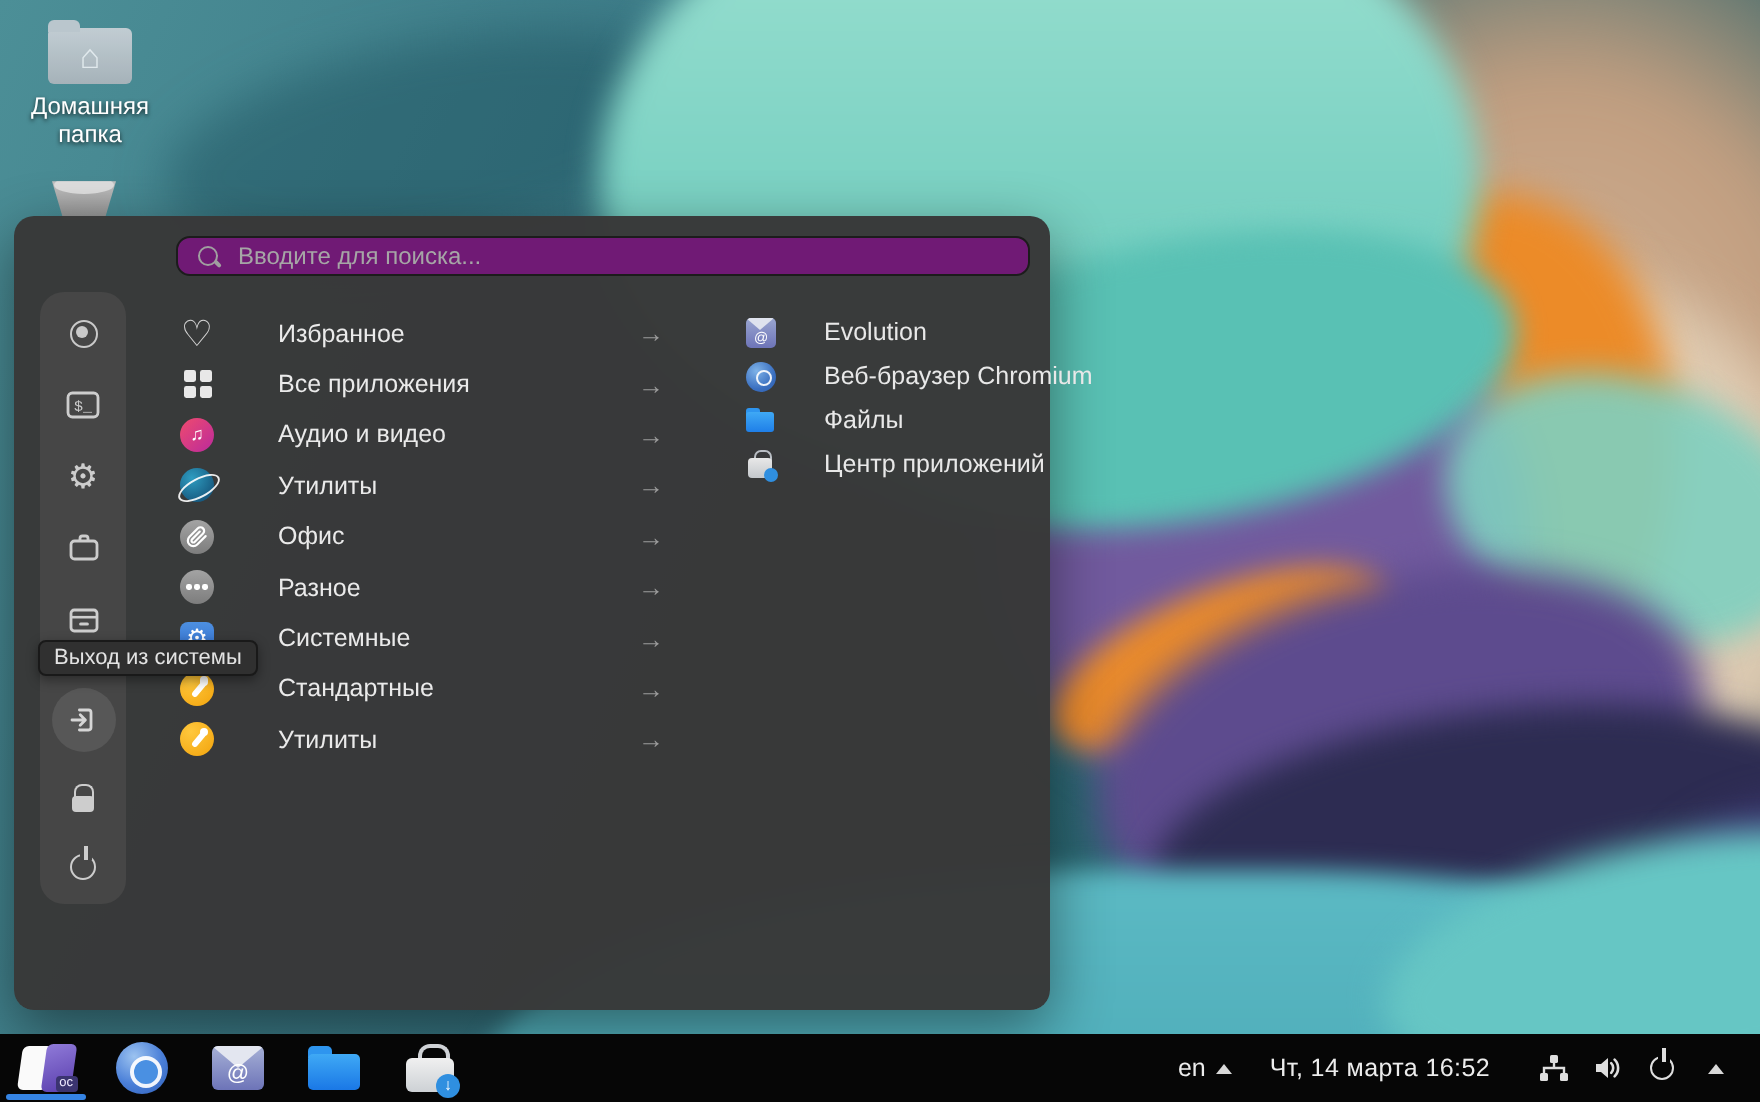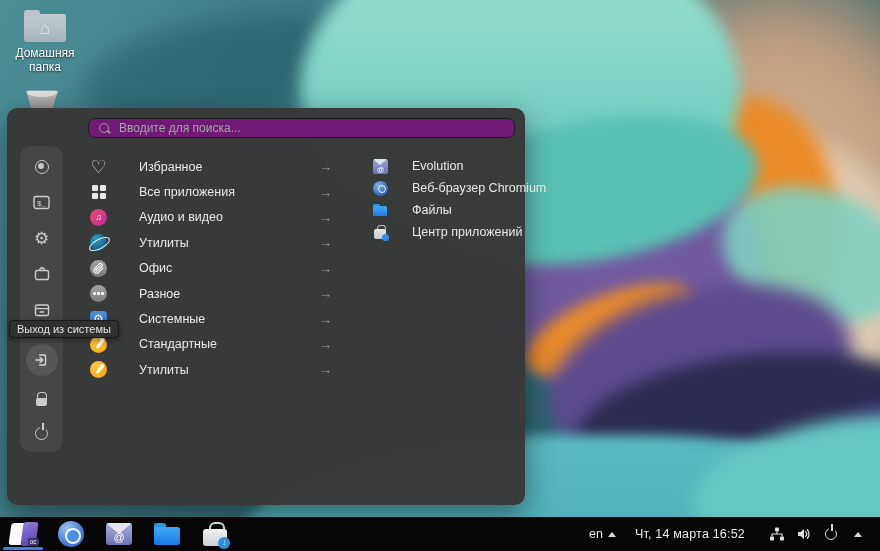--- a/index.html
+++ b/index.html
@@ -73,21 +73,21 @@
   .ic-lock { position:relative; width:11px; height:8px; background:#cdcdcd; border-radius:2px; margin-top:7px; }
   .ic-lock::before { content:""; position:absolute; left:1.4px; top:-6px; width:8px; height:7px;
      border:1.7px solid #cdcdcd; border-bottom:none; border-radius:4px 4px 0 0; }
   .ic-power { position:relative; width:13px; height:13px; border:1.7px solid #cdcdcd; border-radius:50%; margin-top:2px; }
   .ic-power::before { content:""; position:absolute; left:3.6px; top:-5px; width:2px; height:7px;
      background:#cdcdcd; border-left:2px solid #464646; border-right:2px solid #464646; }
   .tray .ic-power { border-color:#dedede; width:12px; height:12px; margin-top:0; }
   .tray .ic-power::before { background:#dedede; border-left-color:#060606; border-right-color:#060606; left:3px; }
 
   
-  .tooltip { position:absolute; left:9px; top:320px; height:18px; z-index:9;
+  .tooltip { position:absolute; left:19px; top:320px; height:18px; z-index:9;
      background:#303030; border:1px solid #191919; border-radius:4px; padding:1px 7px 0;
      color:#e3e3e3; font-size:11px; line-height:15px; white-space:nowrap; box-shadow:0 2px 6px rgba(0,0,0,.4); }
 
   
   .cats { position:absolute; left:83px; top:46px; width:242px; }
   .cat-row { display:flex; align-items:center; height:25.4px; gap:12px; cursor:pointer; }
   .cat-row .clabel { color:#eaeaea; font-size:12.5px; flex:1;margin-left:20px; }
   .cat-row .arrow { color:#9b9b9b; font-size:13px; }
 
   .icat { width:17px; height:17px; border-radius:50%; flex:0 0 auto; position:relative;

